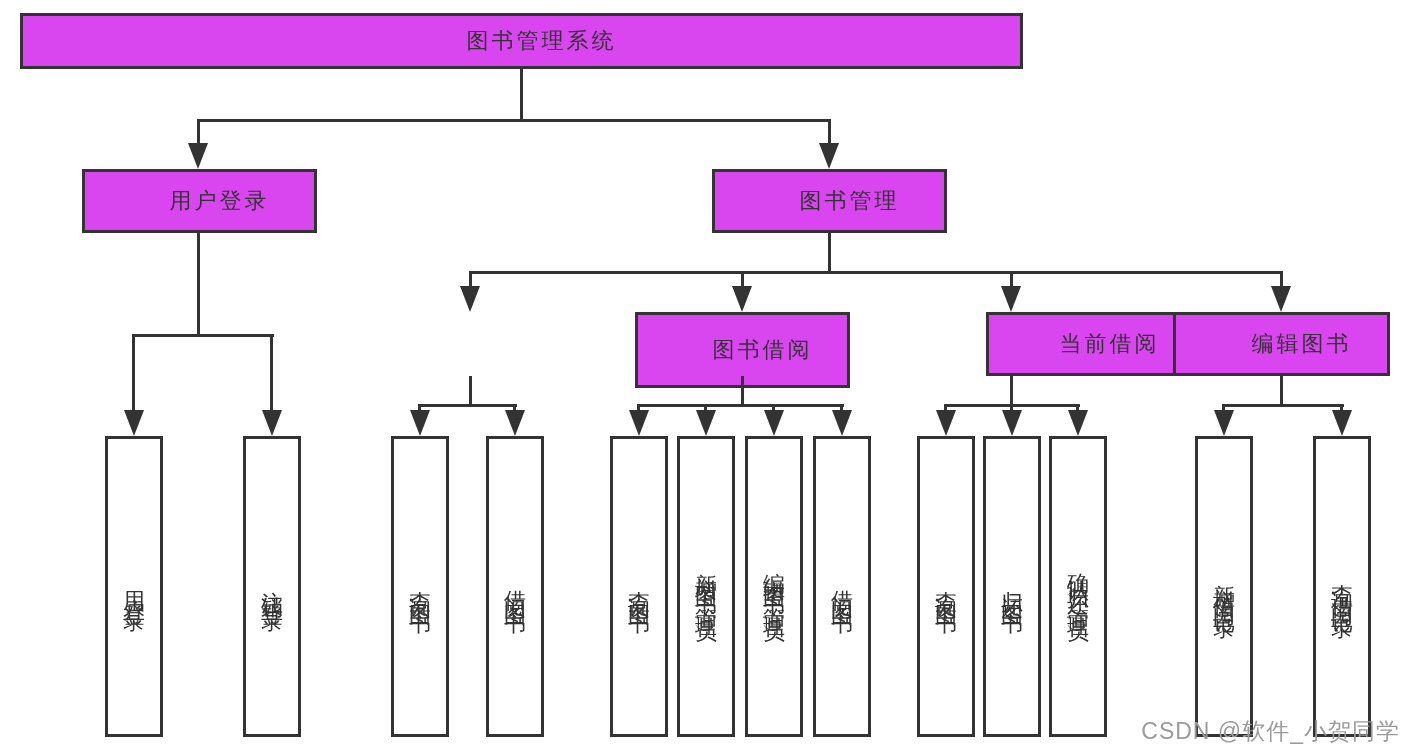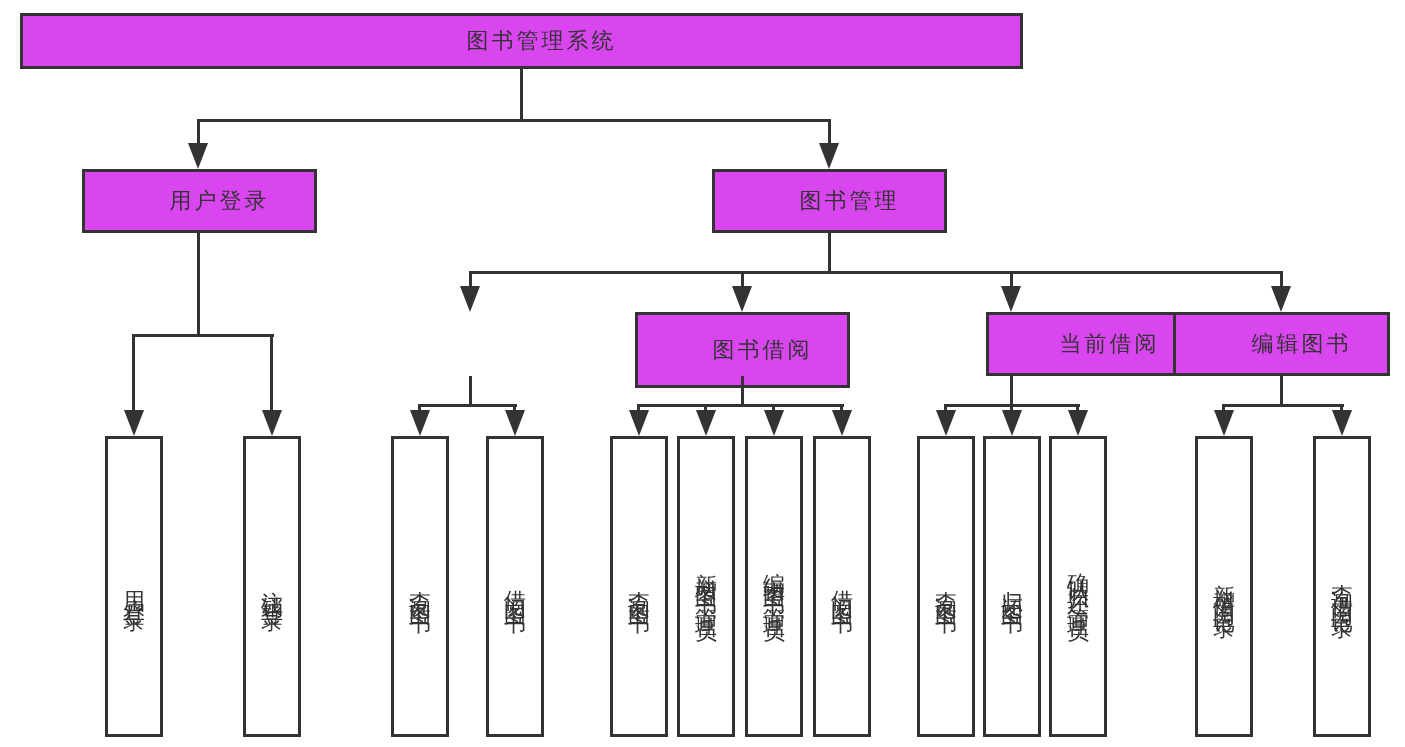--- a/index.html
+++ b/index.html
@@ -176,14 +176,15 @@
     <span class="vlabel">确认归还（管理员）</span>
   </div>
 
   <div class="vbox" style="left:1195px;top:436px;width:58px;height:301px;">
     <span class="vlabel">新增借阅记录</span>
   </div>
   <div class="vbox" style="left:1313px;top:436px;width:58px;height:301px;">
     <span class="vlabel">查询借阅记录</span>
   </div>
 
+  <div class="watermark" style="right:5px;top:716px;">CSDN @软件_小贺同学</div>
 
 </div>
 
 </body></html>

